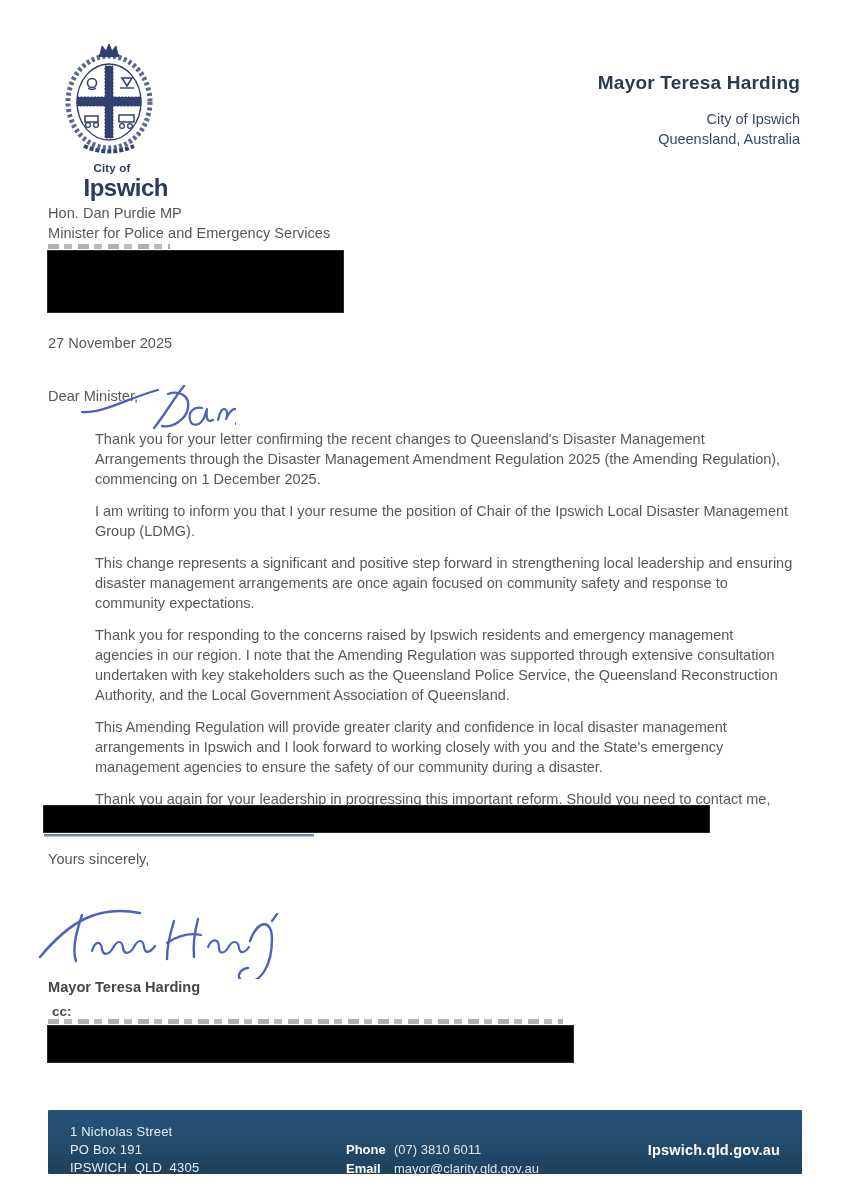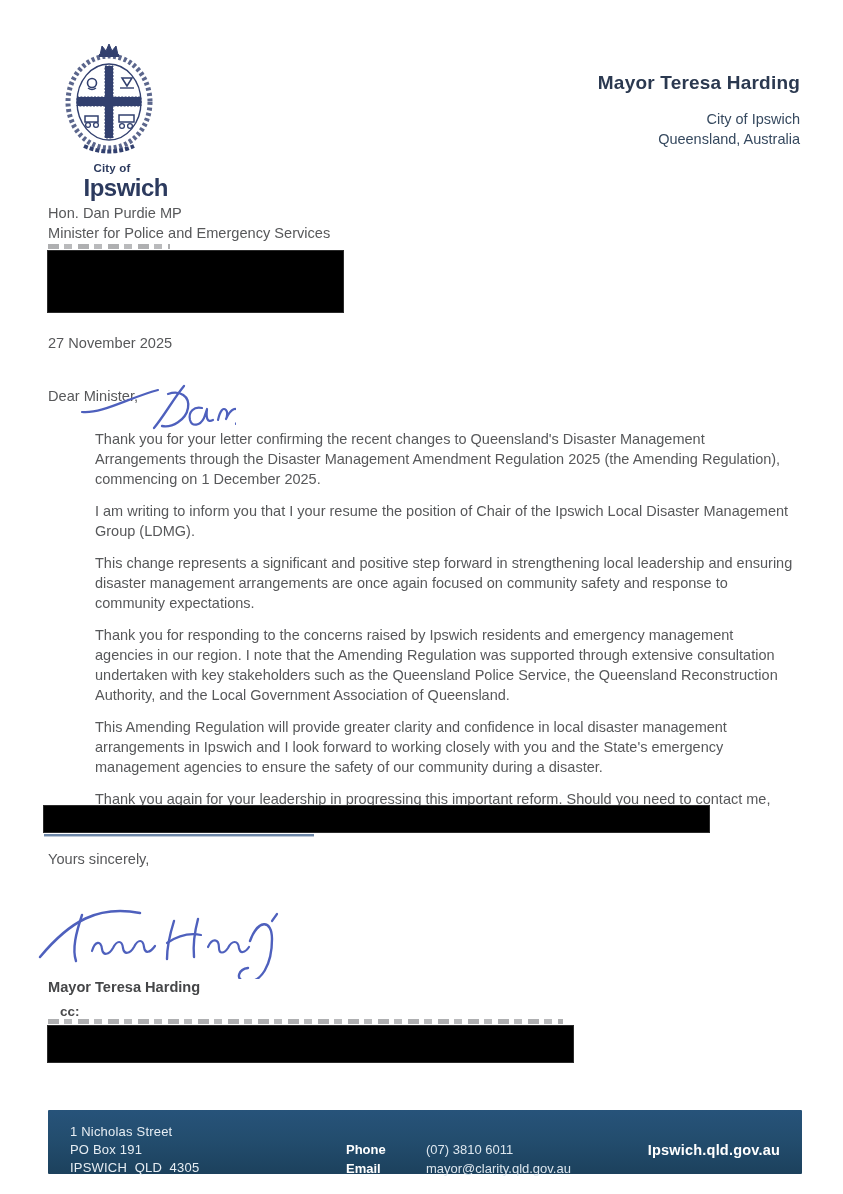--- a/index.html
+++ b/index.html
@@ -24,21 +24,21 @@
   .recipient { position:absolute; left:48px; top:203px; font-size:14.6px; line-height:20px; }
   .date-line { position:absolute; left:48px; top:335px; font-size:14.6px; }
   .salutation { position:absolute; left:48px; top:388px; font-size:14.6px; }
 
   .letter-body { position:absolute; left:64px; top:429px; width:760px; font-size:14.5px;margin-left:31px; }
   .para { margin-bottom:12px; }
   .pline { line-height:20px; white-space:nowrap; }
 
   .closing { position:absolute; left:48px; top:851px; font-size:14.6px; }
   .signatory { position:absolute; left:48px; top:979px; font-size:14.6px; font-weight:700; color:#454648; }
-  .cc-line { position:absolute; left:60px; top:1004px; font-size:13.5px; font-weight:700; color:#4a4a4c; }
+  .cc-line { position:absolute; left:52px; top:1004px; font-size:13.5px; font-weight:700; color:#4a4a4c; }
 
   
   .redaction { position:absolute; background:#000; border:1px solid #2a2a2a; }
   .redaction-1 { left:47px; top:250px; width:297px; height:63px; }
   .redaction-2 { left:43px; top:805px; width:667px; height:28px; }
   .redaction-3 { left:47px; top:1025px; width:527px; height:38px; }
   .sliver {
     position:absolute; height:5px; overflow:hidden;
     background:repeating-linear-gradient(90deg,#9a9b9d 0 11px, transparent 11px 16px, #a8a9ab 16px 24px, transparent 24px 30px);
     opacity:.8;
@@ -57,21 +57,21 @@
   .crest path, .crest ellipse, .crest rect, .crest circle { stroke:#32406f; }
 
   
   .footer {
     position:absolute; left:48px; top:1110px; width:754px; height:64px;
     background:linear-gradient(180deg,#27537a 0%, #234d6e 45%, #1c415d 100%);
     color:#e6edf3; border-radius:1px;
   }
   .footer-address { position:absolute; left:22px; top:13px; font-size:13px; line-height:18px; letter-spacing:.2px; }
   .footer-contact { position:absolute; left:298px; top:30px; font-size:13px; line-height:19px; }
-  .contact-row { display:flex;gap:32px; }
+  .contact-row { display:flex; }
   .contact-label { font-weight:700; color:#ffffff; width:48px; }
   .contact-value { color:#dce6ee; }
   .footer-site { position:absolute; right:22px; bottom:16px; font-size:14.5px; font-weight:700; color:#ffffff; letter-spacing:.2px; }
 </style>
 </head>
 <body>
 
 <div class="page">
 
   <div class="logo-block">

